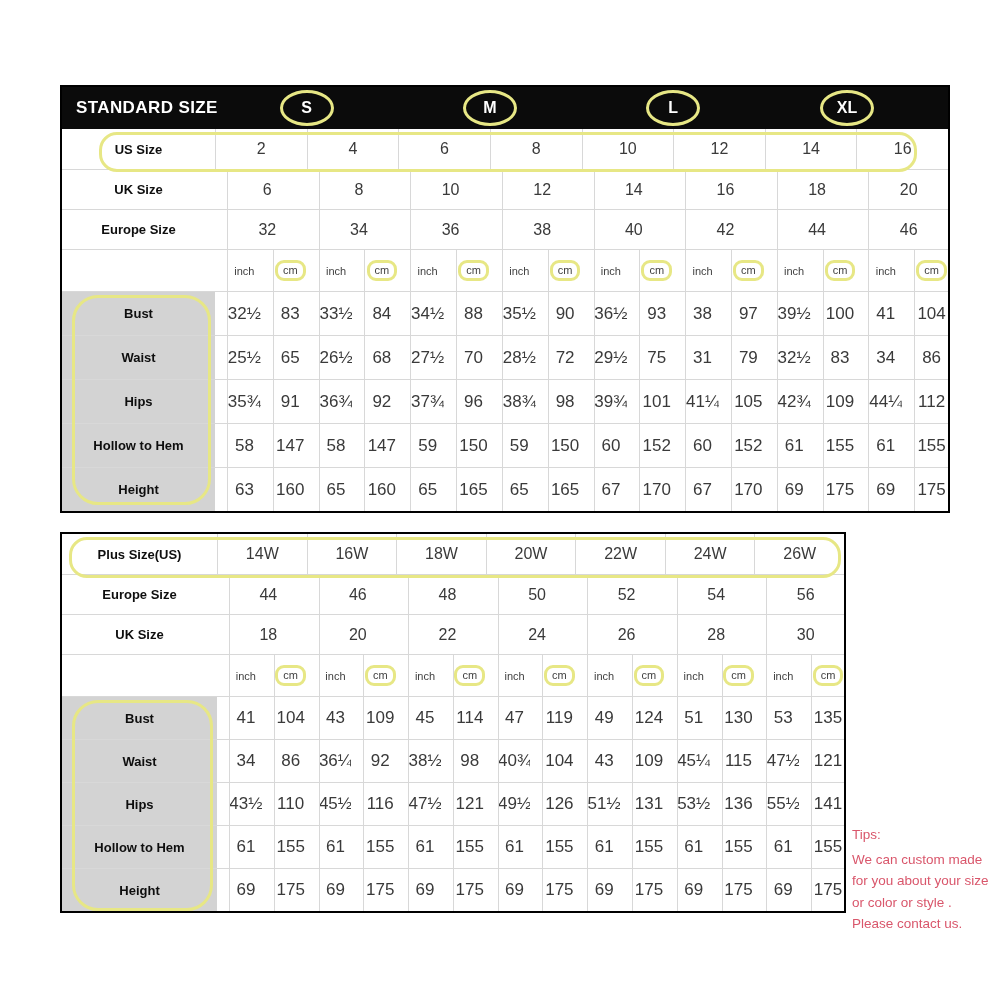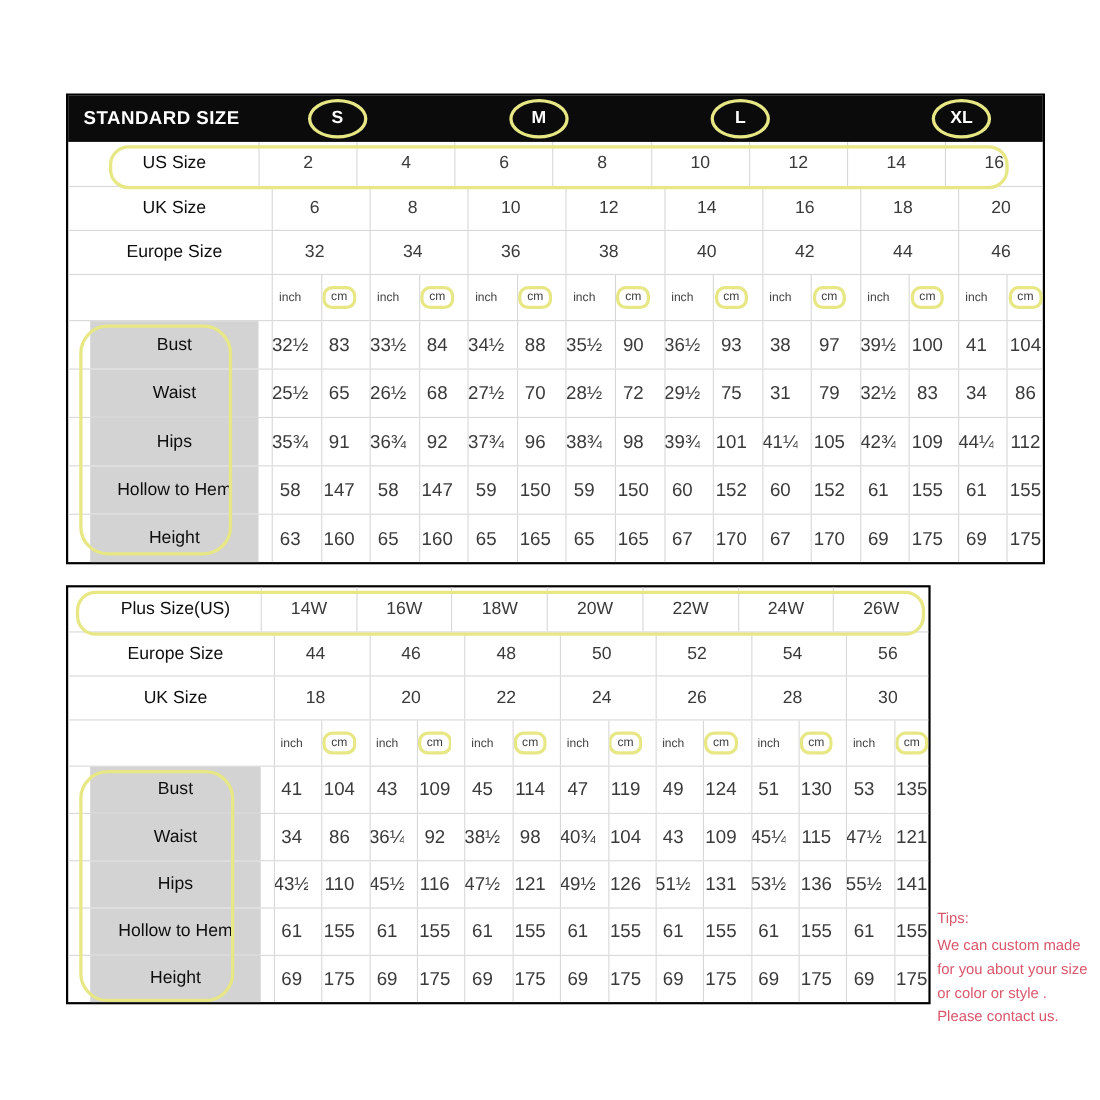--- a/index.html
+++ b/index.html
@@ -66,24 +66,23 @@
     display: flex; align-items: center; justify-content: center;
     box-sizing: border-box;
     font-size: 17px;
     color: var(--valtext);
     white-space: nowrap;
     overflow: hidden;
   }
   .cell + .cell { border-left: 1px solid var(--grid); }
   .cell.label {
     flex: 0 0 var(--labelw);
-    font-weight: normal;
-    font-size: 16px;
+    font-weight: bold;
+    font-size: 13px;
     color: #0e0e0e;
-    margin-left: 20px;
   }
   #standard-table { --labelw: 153px; }
   #plus-table     { --labelw: 155px; }
   .cell.merged { flex: 2 1 0; font-size: 16px; }
   .cell.val    { flex: 1 1 0; }
   .cell.unit-cell { flex: 1 1 0; font-size: 11px; color: #3f3f3f; }
   .cell.gray { background: var(--labelbg); }
   .cm-box {
     border: 3px solid var(--hl);
     border-radius: 9px;
@@ -117,21 +116,21 @@
 
 <div class="canvas" style="--hl: #e7e785; --headerbg: #0b0b0b; --labelbg: #d3d3d3; --grid: #d8d8d8; --tips: #d9566b; --valtext: #3a3a3a;">
 
   <div class="size-table" id="standard-table">
     <div class="header-bar" id="std-header-bar">
       <span class="header-title">STANDARD SIZE</span>
 
     <div class="size-badge" style="left: 244.625px;">S</div>
         <div class="size-badge" style="left: 427.875px;">M</div>
         <div class="size-badge" style="left: 611.125px;">L</div>
-        <div class="size-badge" style="left: 812px;">XL</div>
+        <div class="size-badge" style="left: 785px;">XL</div>
       </div>
     <div class="rows" id="std-rows">
         <div class="row size-row">
           <div class="cell label">US Size</div>
           <div class="cell merged">2</div>
           <div class="cell merged">4</div>
           <div class="cell merged">6</div>
           <div class="cell merged">8</div>
           <div class="cell merged">10</div>
           <div class="cell merged">12</div>

